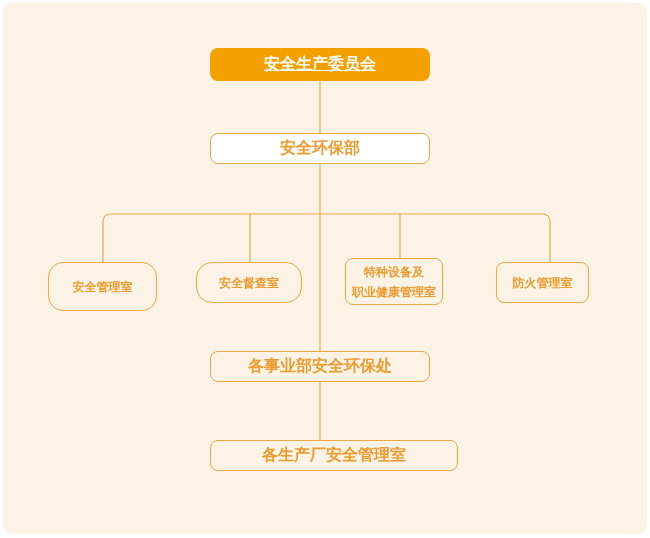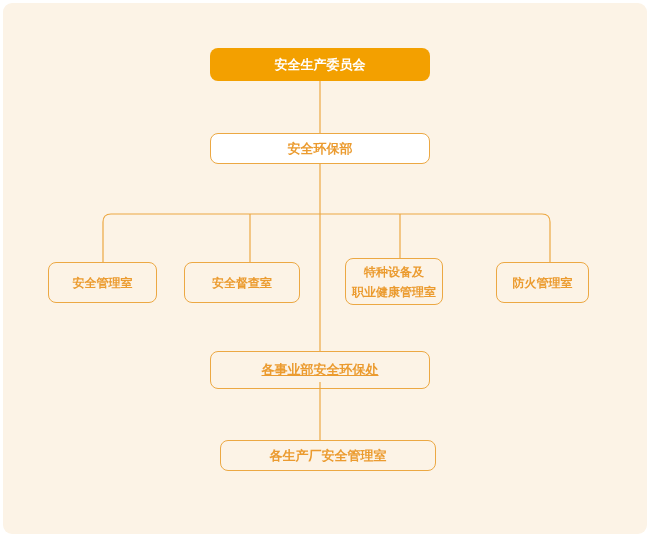--- a/index.html
+++ b/index.html
@@ -45,26 +45,27 @@
     align-items: center;
     justify-content: center;
     text-align: center;
     font-weight: bold;
     border-radius: 8px;
     white-space: pre-line;
   }
   .node.filled {
     background: var(--primary-fill, #f3a000);
     color: var(--primary-text-on-fill, #ffffff);
-    font-size: 13px;
+    font-size: 16px;
+    text-decoration: underline;
   }
   .node.outlined {
     border: 1px solid var(--outline, #eca843);
     color: var(--text-orange, #eb9b2f);
-    font-size: 13px;
+    font-size: 16px;
   }
   .node.white-fill {
     background: #ffffff;
   }
   .node.small {
     font-size: 12px;
     line-height: 20px;
   }
 </style>
 </head>
@@ -80,26 +81,26 @@
     <path d="M103 262 V222 Q103 214 111 214 H542 Q550 214 550 222 V262"></path>
     <path d="M250 214 V262"></path>
     <path d="M400 214 V258"></path>
     <path d="M320 382 V440"></path>
   </svg>
 
   <div class="node filled" style="left:210px; top:48px; width:220px; height:33px;">安全生产委员会</div>
 
   <div class="node outlined white-fill" style="left:210px; top:133px; width:220px; height:31px;">安全环保部</div>
 
-  <div class="node outlined small" style="left:48px; top:262px; width:109px; height:41px;">安全管理室</div>
+  <div class="node outlined small" style="left:48px; top:262px; width:109px; height:49px;border-radius:15px;">安全管理室</div>
 
-  <div class="node outlined small" style="left:184px; top:262px; width:116px; height:41px;">安全督查室</div>
+  <div class="node outlined small" style="left:196px; top:262px; width:106px; height:41px;border-radius:16px;">安全督查室</div>
 
   <div class="node outlined small" style="left:345px; top:258px; width:98px; height:47px;">特种设备及
 职业健康管理室</div>
 
   <div class="node outlined small" style="left:496px; top:262px; width:93px; height:41px;">防火管理室</div>
 
-  <div class="node outlined" style="left:210px; top:351px; width:220px; height:38px;text-decoration:underline;">各事业部安全环保处</div>
+  <div class="node outlined" style="left:210px; top:351px; width:220px; height:31px;">各事业部安全环保处</div>
 
-  <div class="node outlined" style="left:210px; top:440px; width:216px; height:31px;margin-left:10px;">各生产厂安全管理室</div>
+  <div class="node outlined" style="left:210px; top:440px; width:248px; height:31px;">各生产厂安全管理室</div>
 
 </div>
 
 </body></html>

